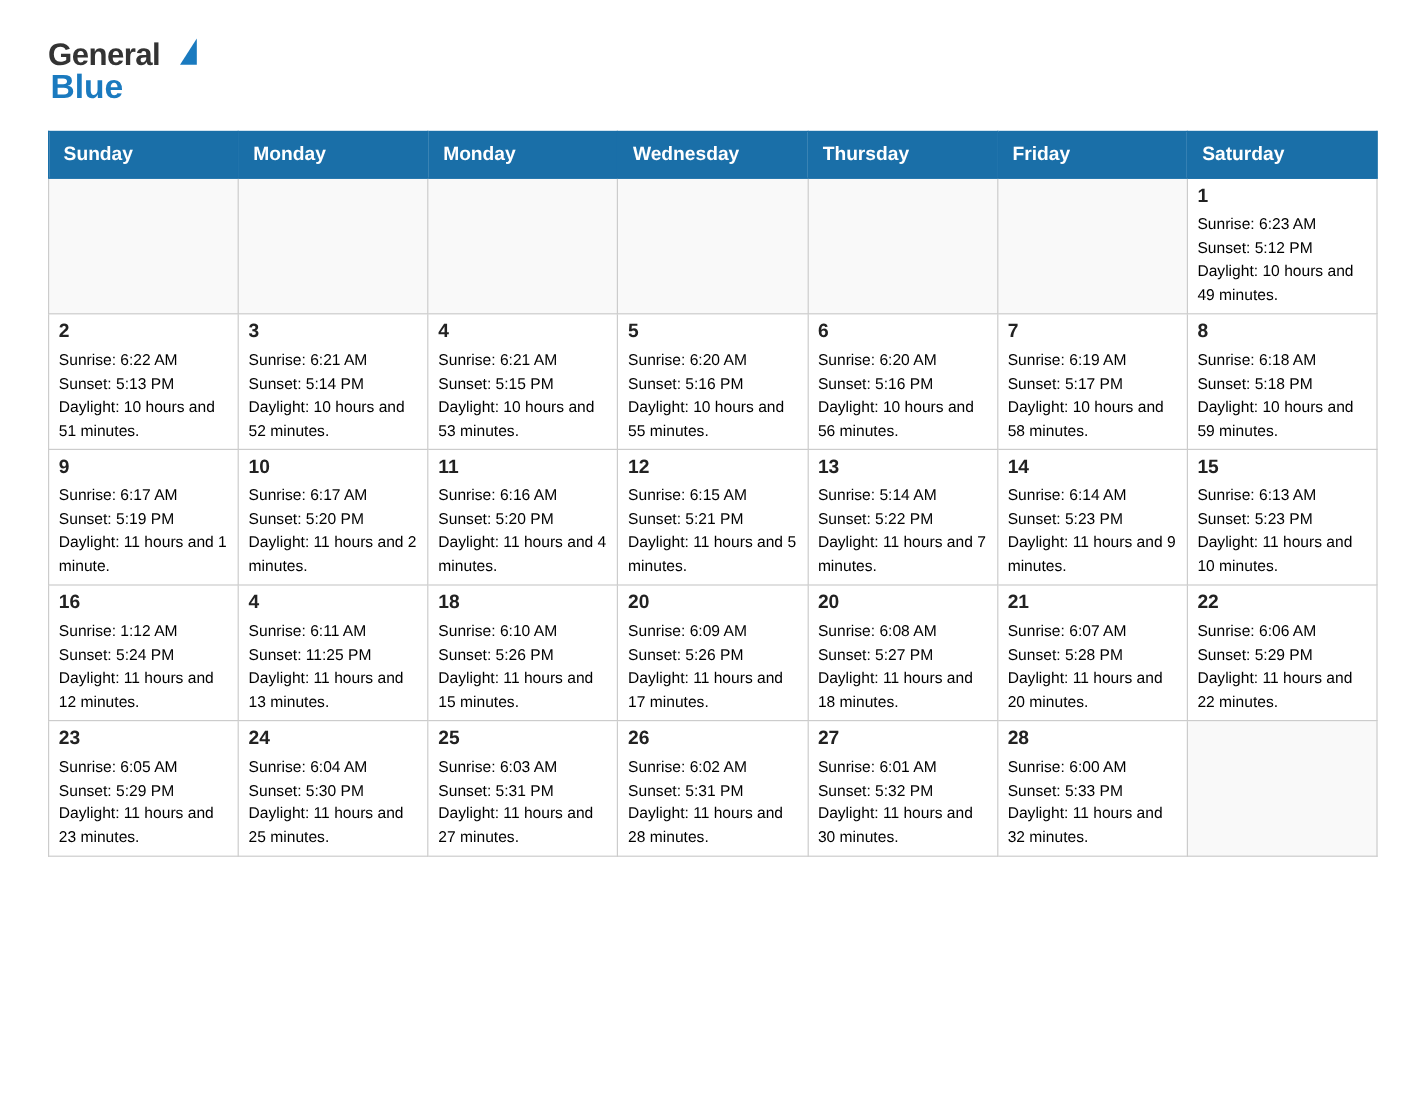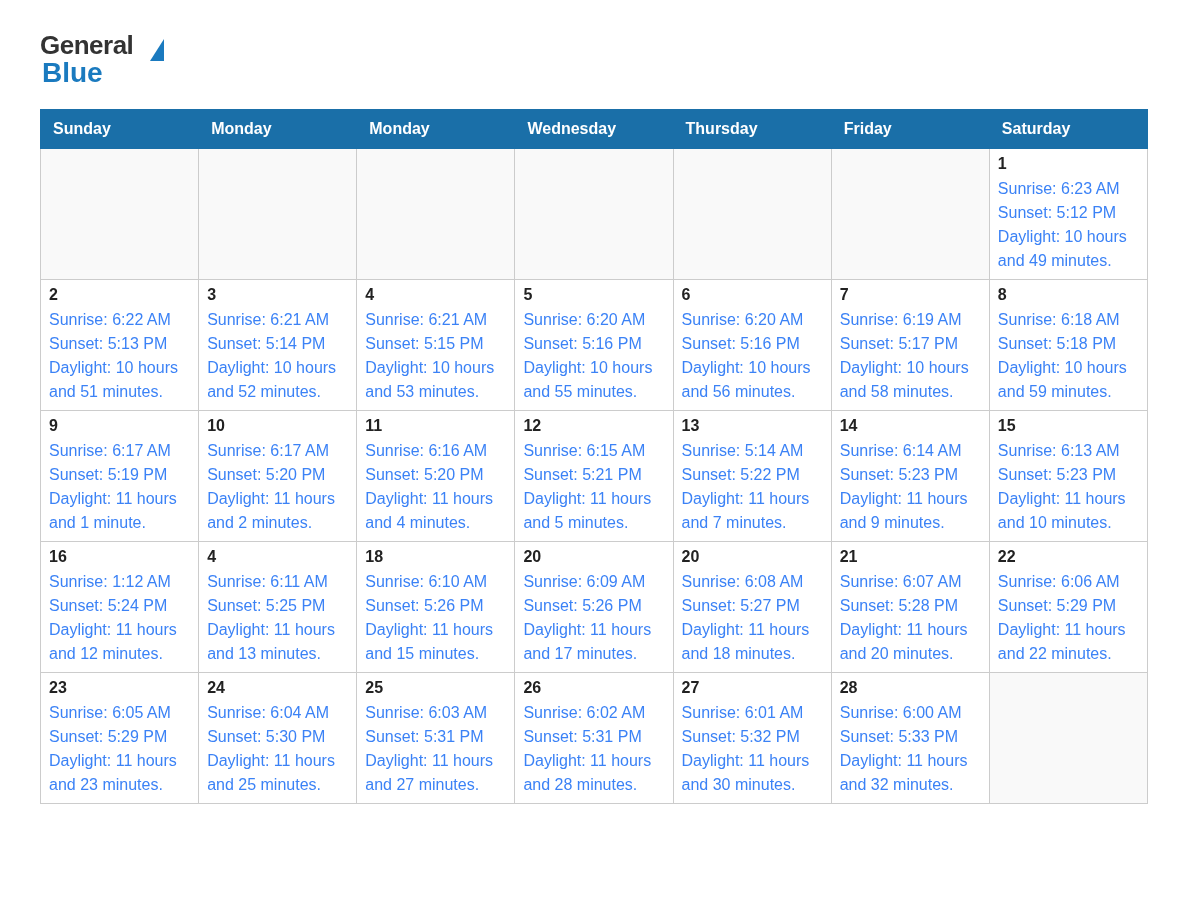--- a/index.html
+++ b/index.html
@@ -16,21 +16,21 @@
       align-items: flex-start;
       margin-bottom: 20px;
     }
     .logo {
       display: flex;
       flex-direction: column;
       align-items: flex-start;
     }
     .logo-top {
       display: flex;
-      align-items: flex-end;
+      align-items: flex-start;
       gap: 14px;
     }
     .logo-general {
       font-size: 26px;
       font-weight: bold;
       color: #333;
       letter-spacing: -0.5px;
     }
     .logo-triangle {
       width: 0;
@@ -83,22 +83,22 @@
       height: 110px;
     }
     .day-number {
       font-size: 16px;
       font-weight: bold;
       color: #222;
       margin-bottom: 4px;
       display: block;
     }
     .day-info {
-      font-size: 16px;
-      color: #3b82f6;
+      font-size: 13px;
+      color: #000000;
       line-height: 1.5;
     }
     .empty-cell {
       background: #f9f9f9;
     }
     .row-top-border td {
       border-top: 2px solid #1a6fa8;
     }
   </style>
 </head>
@@ -236,21 +236,21 @@
       <tr class="row-top-border">
         <td>
           <span class="day-number">16</span>
           <div class="day-info">Sunrise: 1:12 AM
 Sunset: 5:24 PM
 Daylight: 11 hours and 12 minutes.</div>
         </td>
         <td>
           <span class="day-number">4</span>
           <div class="day-info">Sunrise: 6:11 AM
-Sunset: 5:25 PM
+Sunset: 11:25 PM
 Daylight: 11 hours and 13 minutes.</div>
         </td>
         <td>
           <span class="day-number">18</span>
           <div class="day-info">Sunrise: 6:10 AM
 Sunset: 5:26 PM
 Daylight: 11 hours and 15 minutes.</div>
         </td>
         <td>
           <span class="day-number">20</span>

